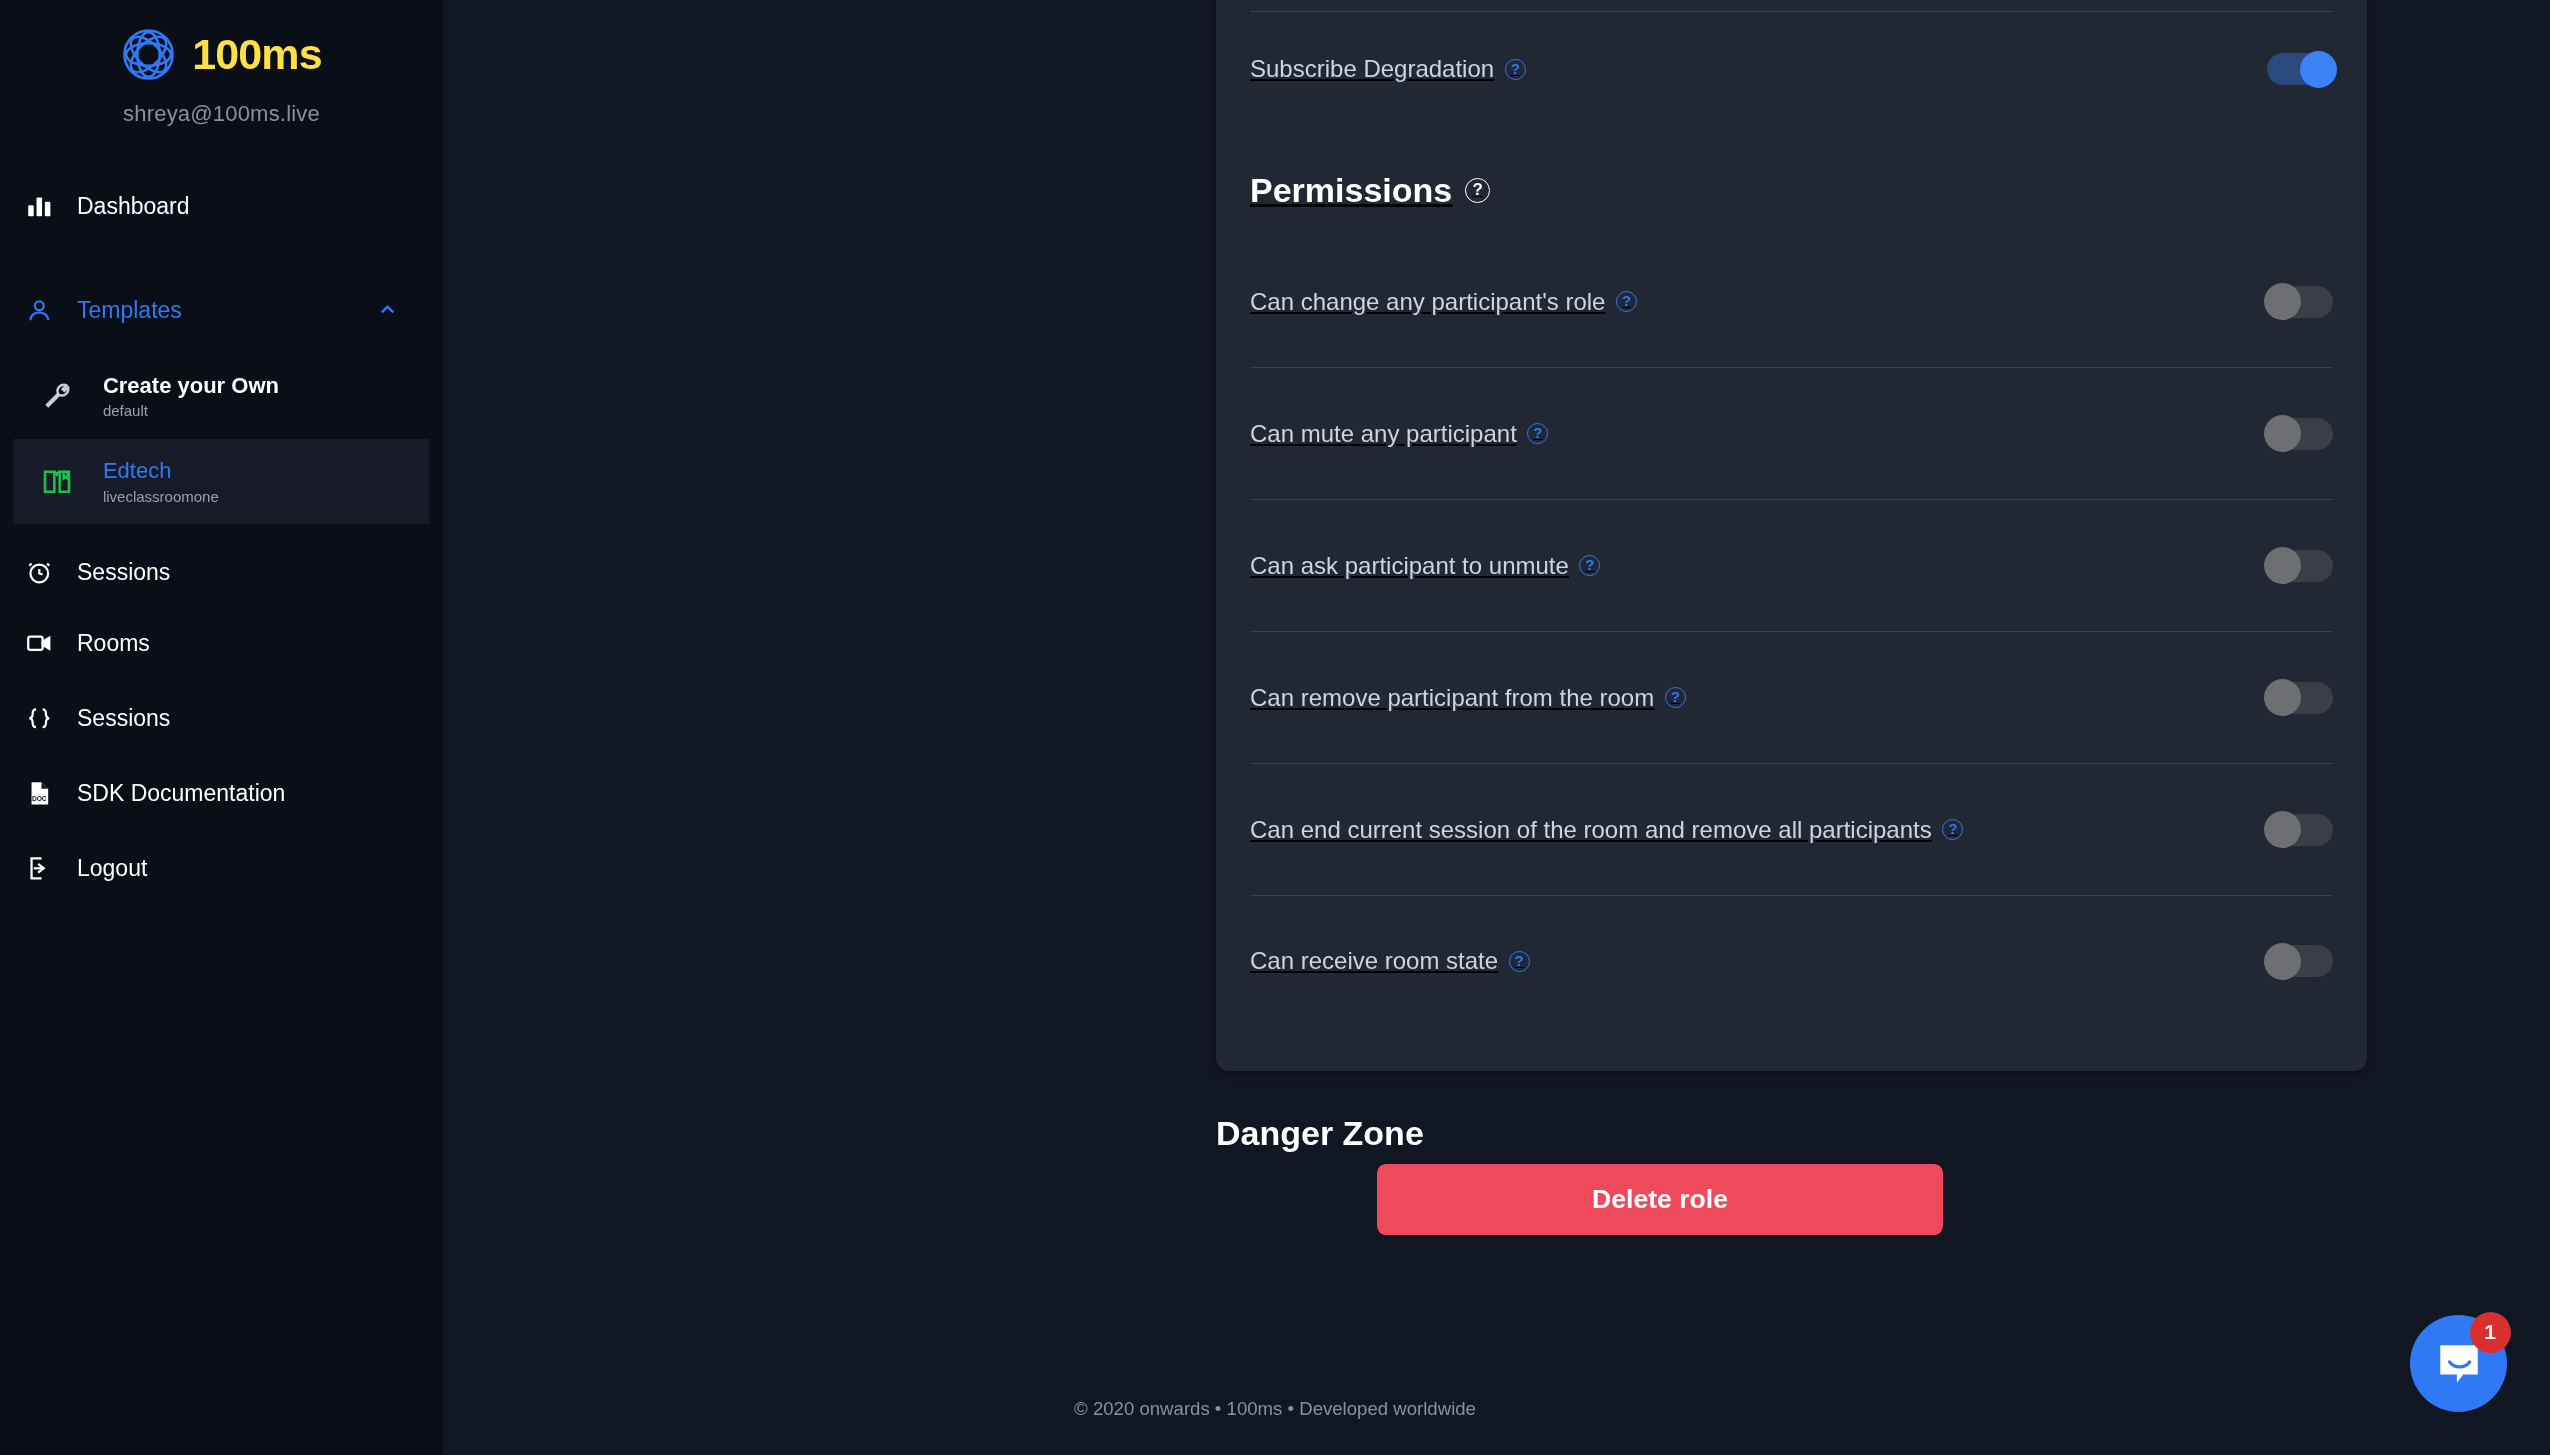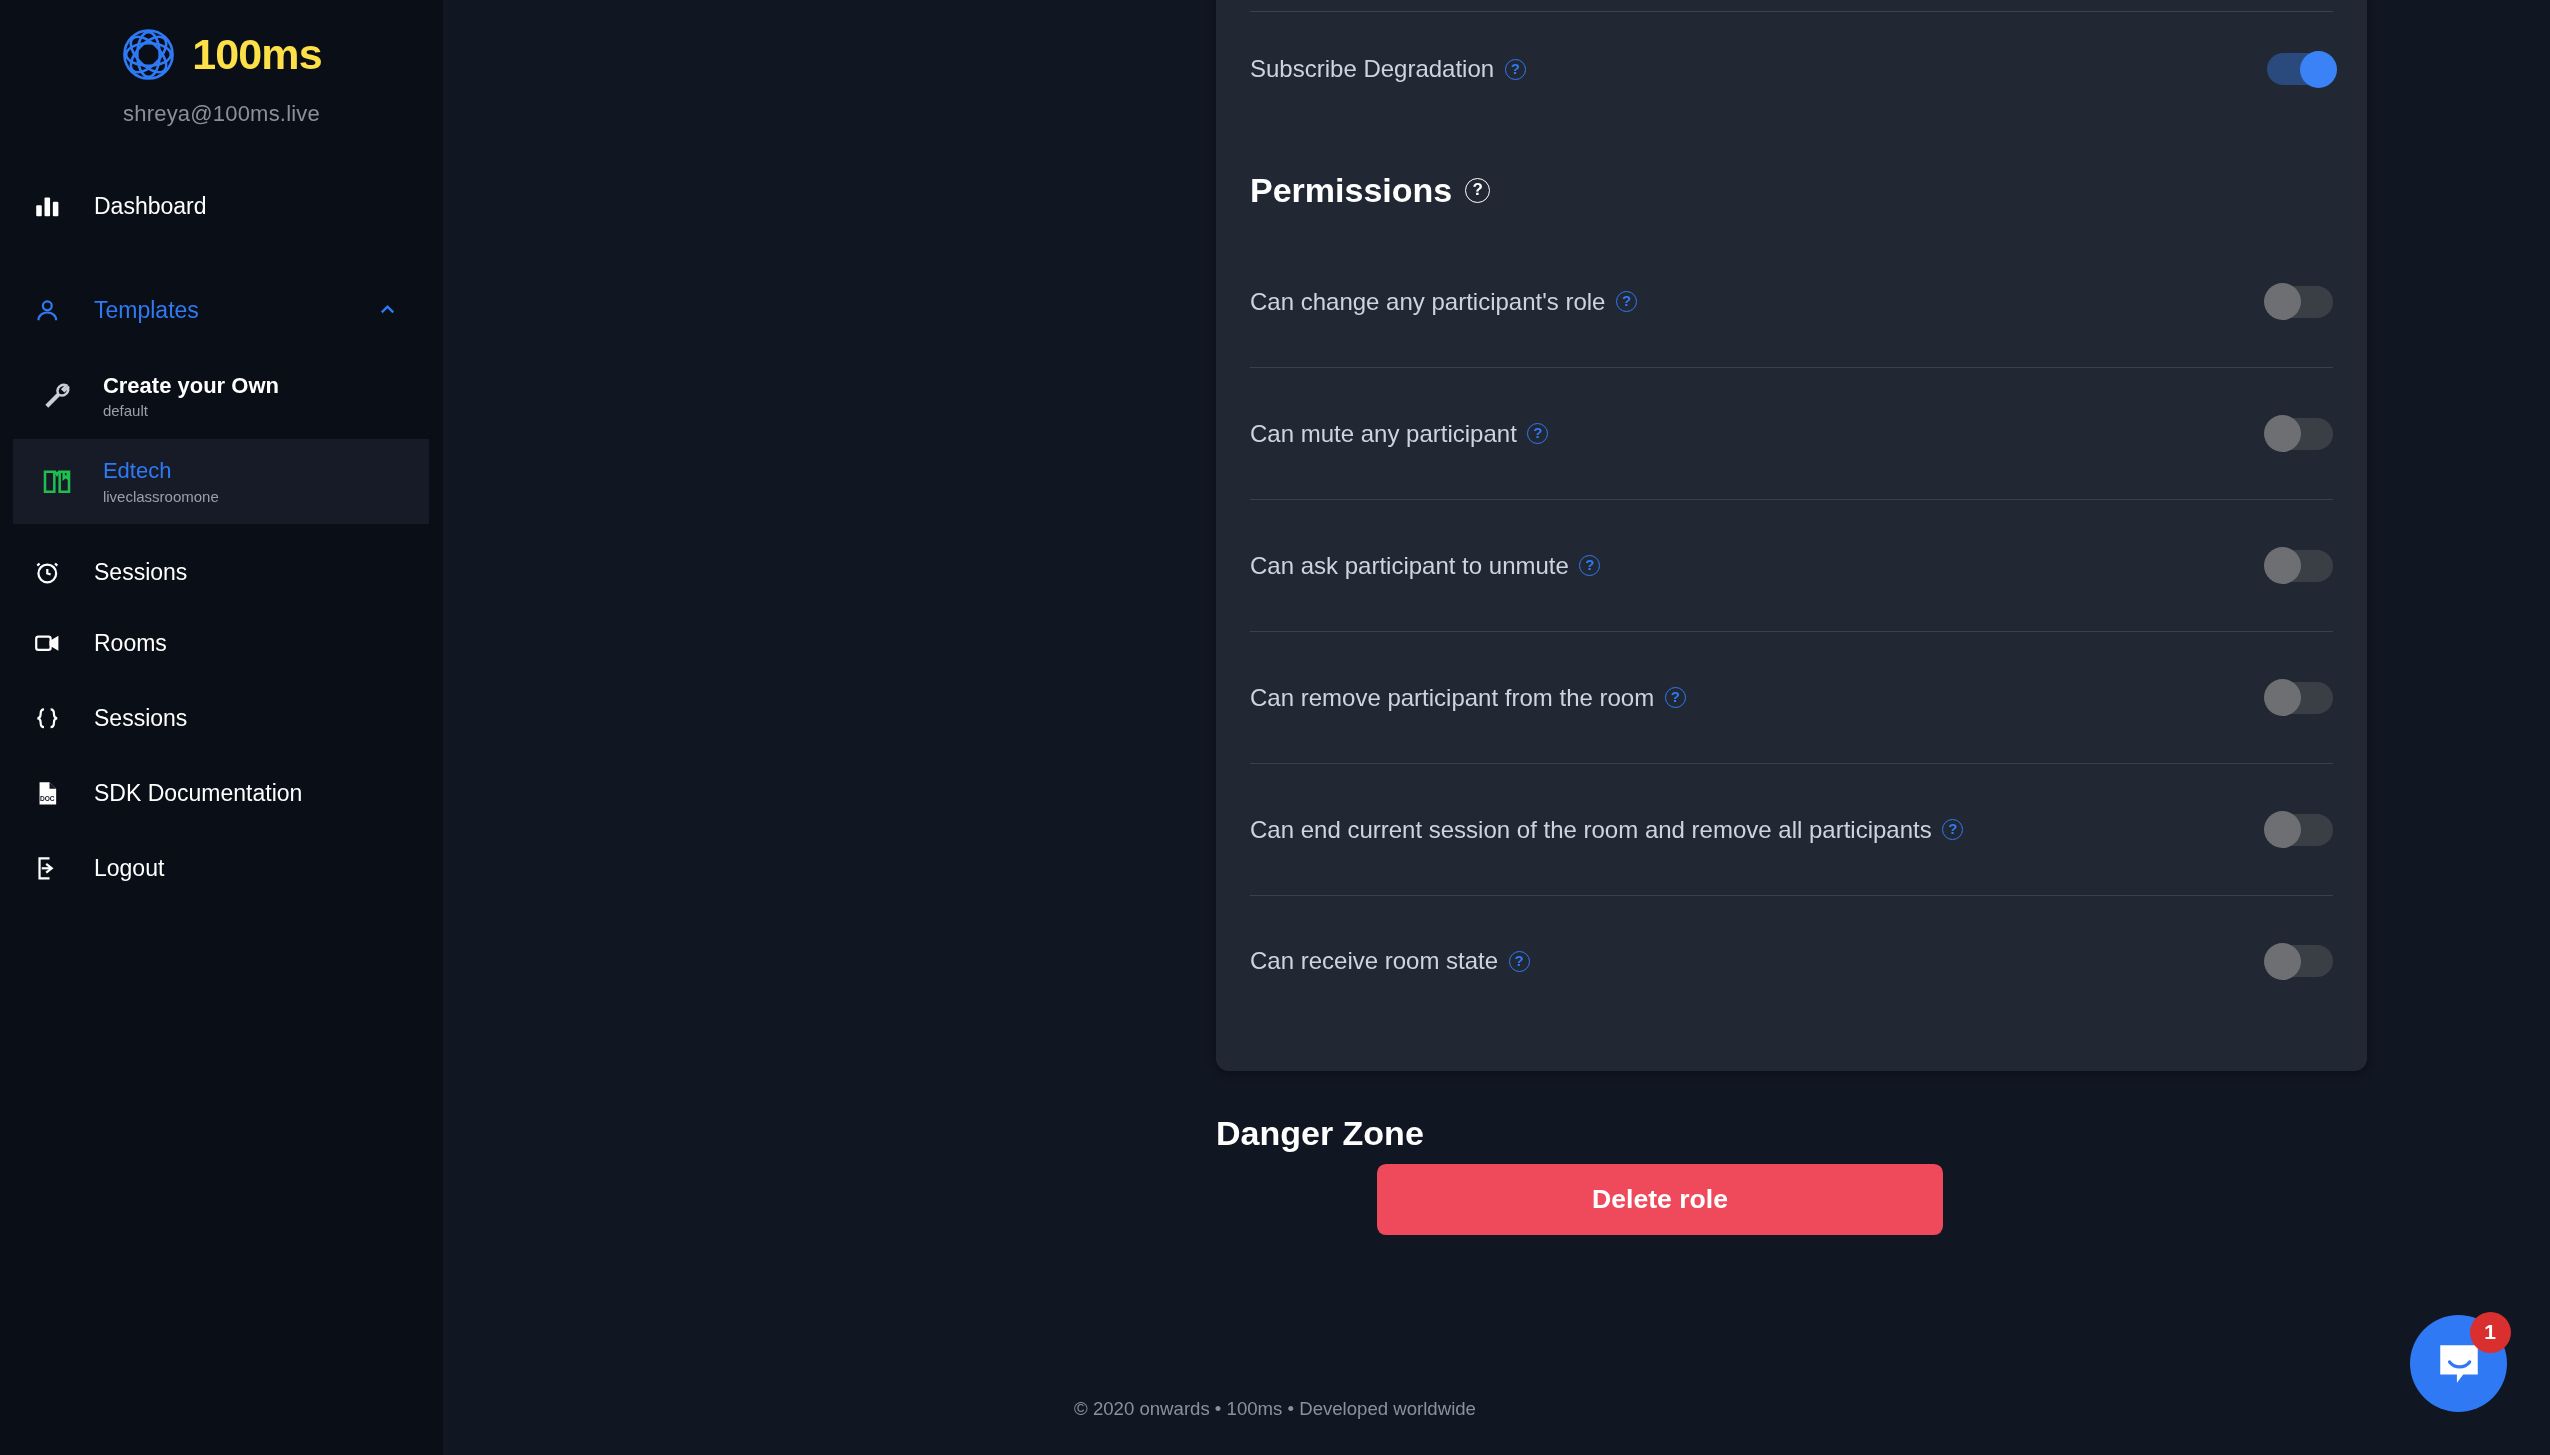--- a/index.html
+++ b/index.html
@@ -28,21 +28,21 @@
     letter-spacing: -0.9px;
   }
   .brand-email {
     text-align: center; color: #8b8f99; font-size: 22px;
     margin-top: 19.5px; letter-spacing: 0.2px;
   }
 
   .nav { margin-top: 53px; }
   .nav-item {
     display: flex; align-items: center; height: 53px;
-    padding-left: 32px; gap: 32px; cursor: pointer; text-align: center;
+    padding-left: 24px; gap: 23px; cursor: pointer; text-align: center;
   }
   .nav-item .ico { width: 30px; height: 30px; flex: 0 0 30px;
     display: flex; align-items: center; justify-content: center; }
   .nav-label { font-size: 23px; color: #ffffff; }
   .nav-item.accent .nav-label { color: #2f7af4; }
   .nav-item .chev { margin-left: auto; margin-right: 44px; }
 
   .sub-item {
     display: flex; align-items: center; gap: 28px;
     padding: 19.5px 0 19.5px 26.6px; margin: 0 0 0 13.3px;
@@ -62,21 +62,21 @@
     position: relative; overflow: hidden;
   }
 
   .card {
     position: absolute; left: 773px; top: -35px;
     width: 1151px; height: 1106px;
     background: #222833;
     border-radius: 12.4px;
     box-shadow: 0 1.8px 8.9px rgba(0,0,0,.35);
   }
-  .card-inner { padding: 0 34px; }
+  .card-inner { padding: 0 34px; text-decoration: underline; }
   .top-divider {
     height: 0.9px; background: #3c434f; margin-top: 46px;
   }
 
   .row {
     display: flex; align-items: center; justify-content: space-between;
     min-height: 131px;
   }
   .row-label {
     display: flex; align-items: center; gap: 10.6px;

